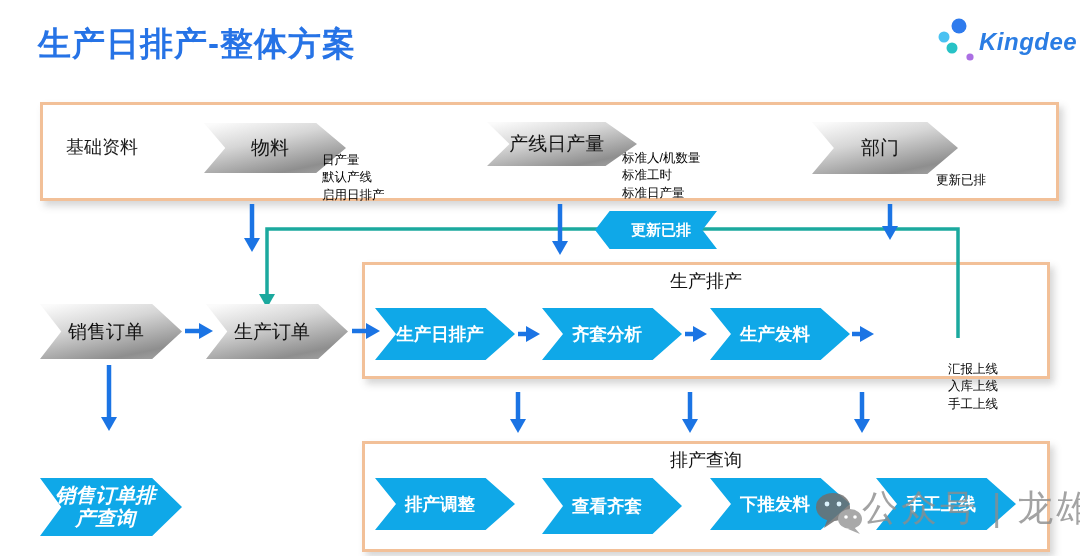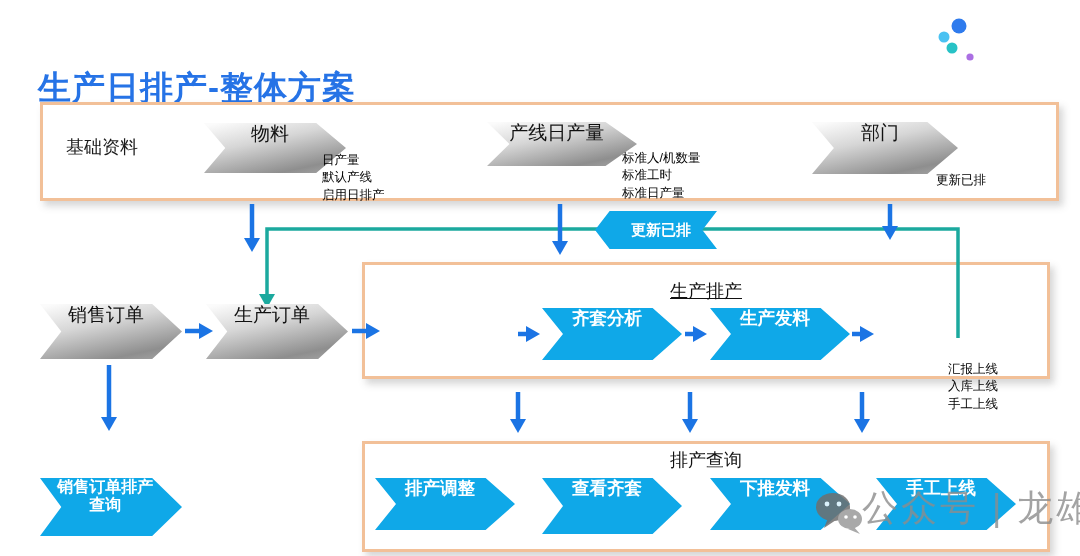--- a/index.html
+++ b/index.html
@@ -8,44 +8,44 @@
     --arrow_blue:#1B74E4;
     --teal_line:#1BA99E;
     --box_border:#F2C098;
     --logo_blue:#2B7DE3;
   }
   *{margin:0;padding:0;box-sizing:border-box;}
   body{background:#fff;font-family:"Liberation Sans","DejaVu Sans",sans-serif;}
   .canvas{position:relative;width:1080px;height:556px;background:#fff;overflow:hidden;}
 
   .page-title{position:absolute;left:38px;top:22px;font-size:33px;font-weight:800;
-    color:var(--title_blue);letter-spacing:1px;margin-top:44px;}
+    color:var(--title_blue);letter-spacing:1px;}
 
   .logo{position:absolute;left:933px;top:14px;width:146px;height:52px;}
   .logo-text{position:absolute;left:46px;top:14px;font-size:24px;font-weight:700;
     font-style:italic;color:var(--logo_blue);letter-spacing:0.5px;}
 
   .obox{position:absolute;background:#fff;border:3px solid var(--box_border);
     box-shadow:4px 5px 7px rgba(90,90,90,0.25);}
   .box-top{left:40px;top:102px;width:1019px;height:99px;}
   .box-sched{left:362px;top:262px;width:688px;height:117px;}
   .box-query{left:362px;top:441px;width:688px;height:111px;}
   .box-label{position:absolute;left:66px;top:135px;font-size:18px;color:#1a1a1a;text-align:right;}
   .box-title{position:absolute;width:688px;text-align:center;font-size:18px;color:#111;}
-  .t-sched{left:362px;top:279px;text-decoration:underline;}
+  .t-sched{left:362px;top:269px;}
   .t-query{left:362px;top:448px;}
 
-  .chev{position:absolute;display:flex;justify-content:center;
+  .chev{position:absolute;display:flex;align-items:center;justify-content:center;
     clip-path:polygon(0 0,79% 0,100% 50%,79% 100%,0 100%,15% 50%);}
   .chev .lbl{padding-right:7%;text-align:center;line-height:1.15;}
   .chev.gray{background:linear-gradient(168deg,#fbfbfb 4%,#d6d6d6 38%,#8e8e8e 82%,#a8a8a8 100%);
     color:#111;font-size:19px;filter:drop-shadow(2px 3px 2px rgba(0,0,0,0.28));}
   .chev.blue{background:var(--chevron_blue);color:#fff;font-weight:600;font-size:17.5px;
     filter:drop-shadow(1px 2px 2px rgba(0,0,0,0.18));}
-  .chev.blue.small-text{font-size:16px;}
+  .chev.blue.small-text{font-size:20px;font-style:italic;}
 
   .badge{position:absolute;left:595px;top:211px;width:122px;height:38px;
     background:var(--chevron_blue);color:#fff;font-size:15px;font-weight:600;
     display:flex;align-items:center;justify-content:center;padding-left:10px;
     clip-path:polygon(12% 0,100% 0,88% 50%,100% 100%,12% 100%,0 50%);
     filter:drop-shadow(1px 2px 2px rgba(0,0,0,0.2));}
 
   .notes{position:absolute;font-size:12.5px;line-height:1.38;color:#000000;white-space:nowrap;}
   .n-material{left:322px;top:152px;}
   .n-line{left:622px;top:150px;}
@@ -65,20 +65,21 @@
 
   <div class="page-title">生产日排产-整体方案</div>
 
   <div class="logo">
     <svg width="146" height="52">
       <circle cx="26" cy="12" r="7.5" fill="#2F7BED"></circle>
       <circle cx="11" cy="23" r="5.5" fill="#4AC2F2"></circle>
       <circle cx="19" cy="34" r="5.5" fill="#27C2C6"></circle>
       <circle cx="37" cy="43" r="3.6" fill="#AB6FE3"></circle>
     </svg>
+    <span class="logo-text">Kingdee</span>
   </div>
 
   <div class="obox box-top"></div>
   <div class="obox box-sched"></div>
   <div class="obox box-query"></div>
 
   <span class="box-label">基础资料</span>
   <span class="box-title t-sched">生产排产</span>
   <span class="box-title t-query">排产查询</span>
 
@@ -176,20 +177,23 @@
     <span>更新已排</span>
   </div>
 
   <div class="chev gray" style="left:40px;top:304px;width:142px;height:55px;">
     <span class="lbl">销售订单</span>
   </div>
   <div class="chev gray" style="left:206px;top:304px;width:142px;height:55px;">
     <span class="lbl">生产订单</span>
   </div>
 
+  <div class="chev blue" style="left:375px;top:308px;width:140px;height:52px;">
+    <span class="lbl">生产日排产</span>
+  </div>
   <div class="chev blue" style="left:542px;top:308px;width:140px;height:52px;">
     <span class="lbl">齐套分析</span>
   </div>
   <div class="chev blue" style="left:710px;top:308px;width:140px;height:52px;">
     <span class="lbl">生产发料</span>
   </div>
 
   <div class="chev blue" style="left:375px;top:478px;width:140px;height:52px;">
     <span class="lbl">排产调整</span>
   </div>

